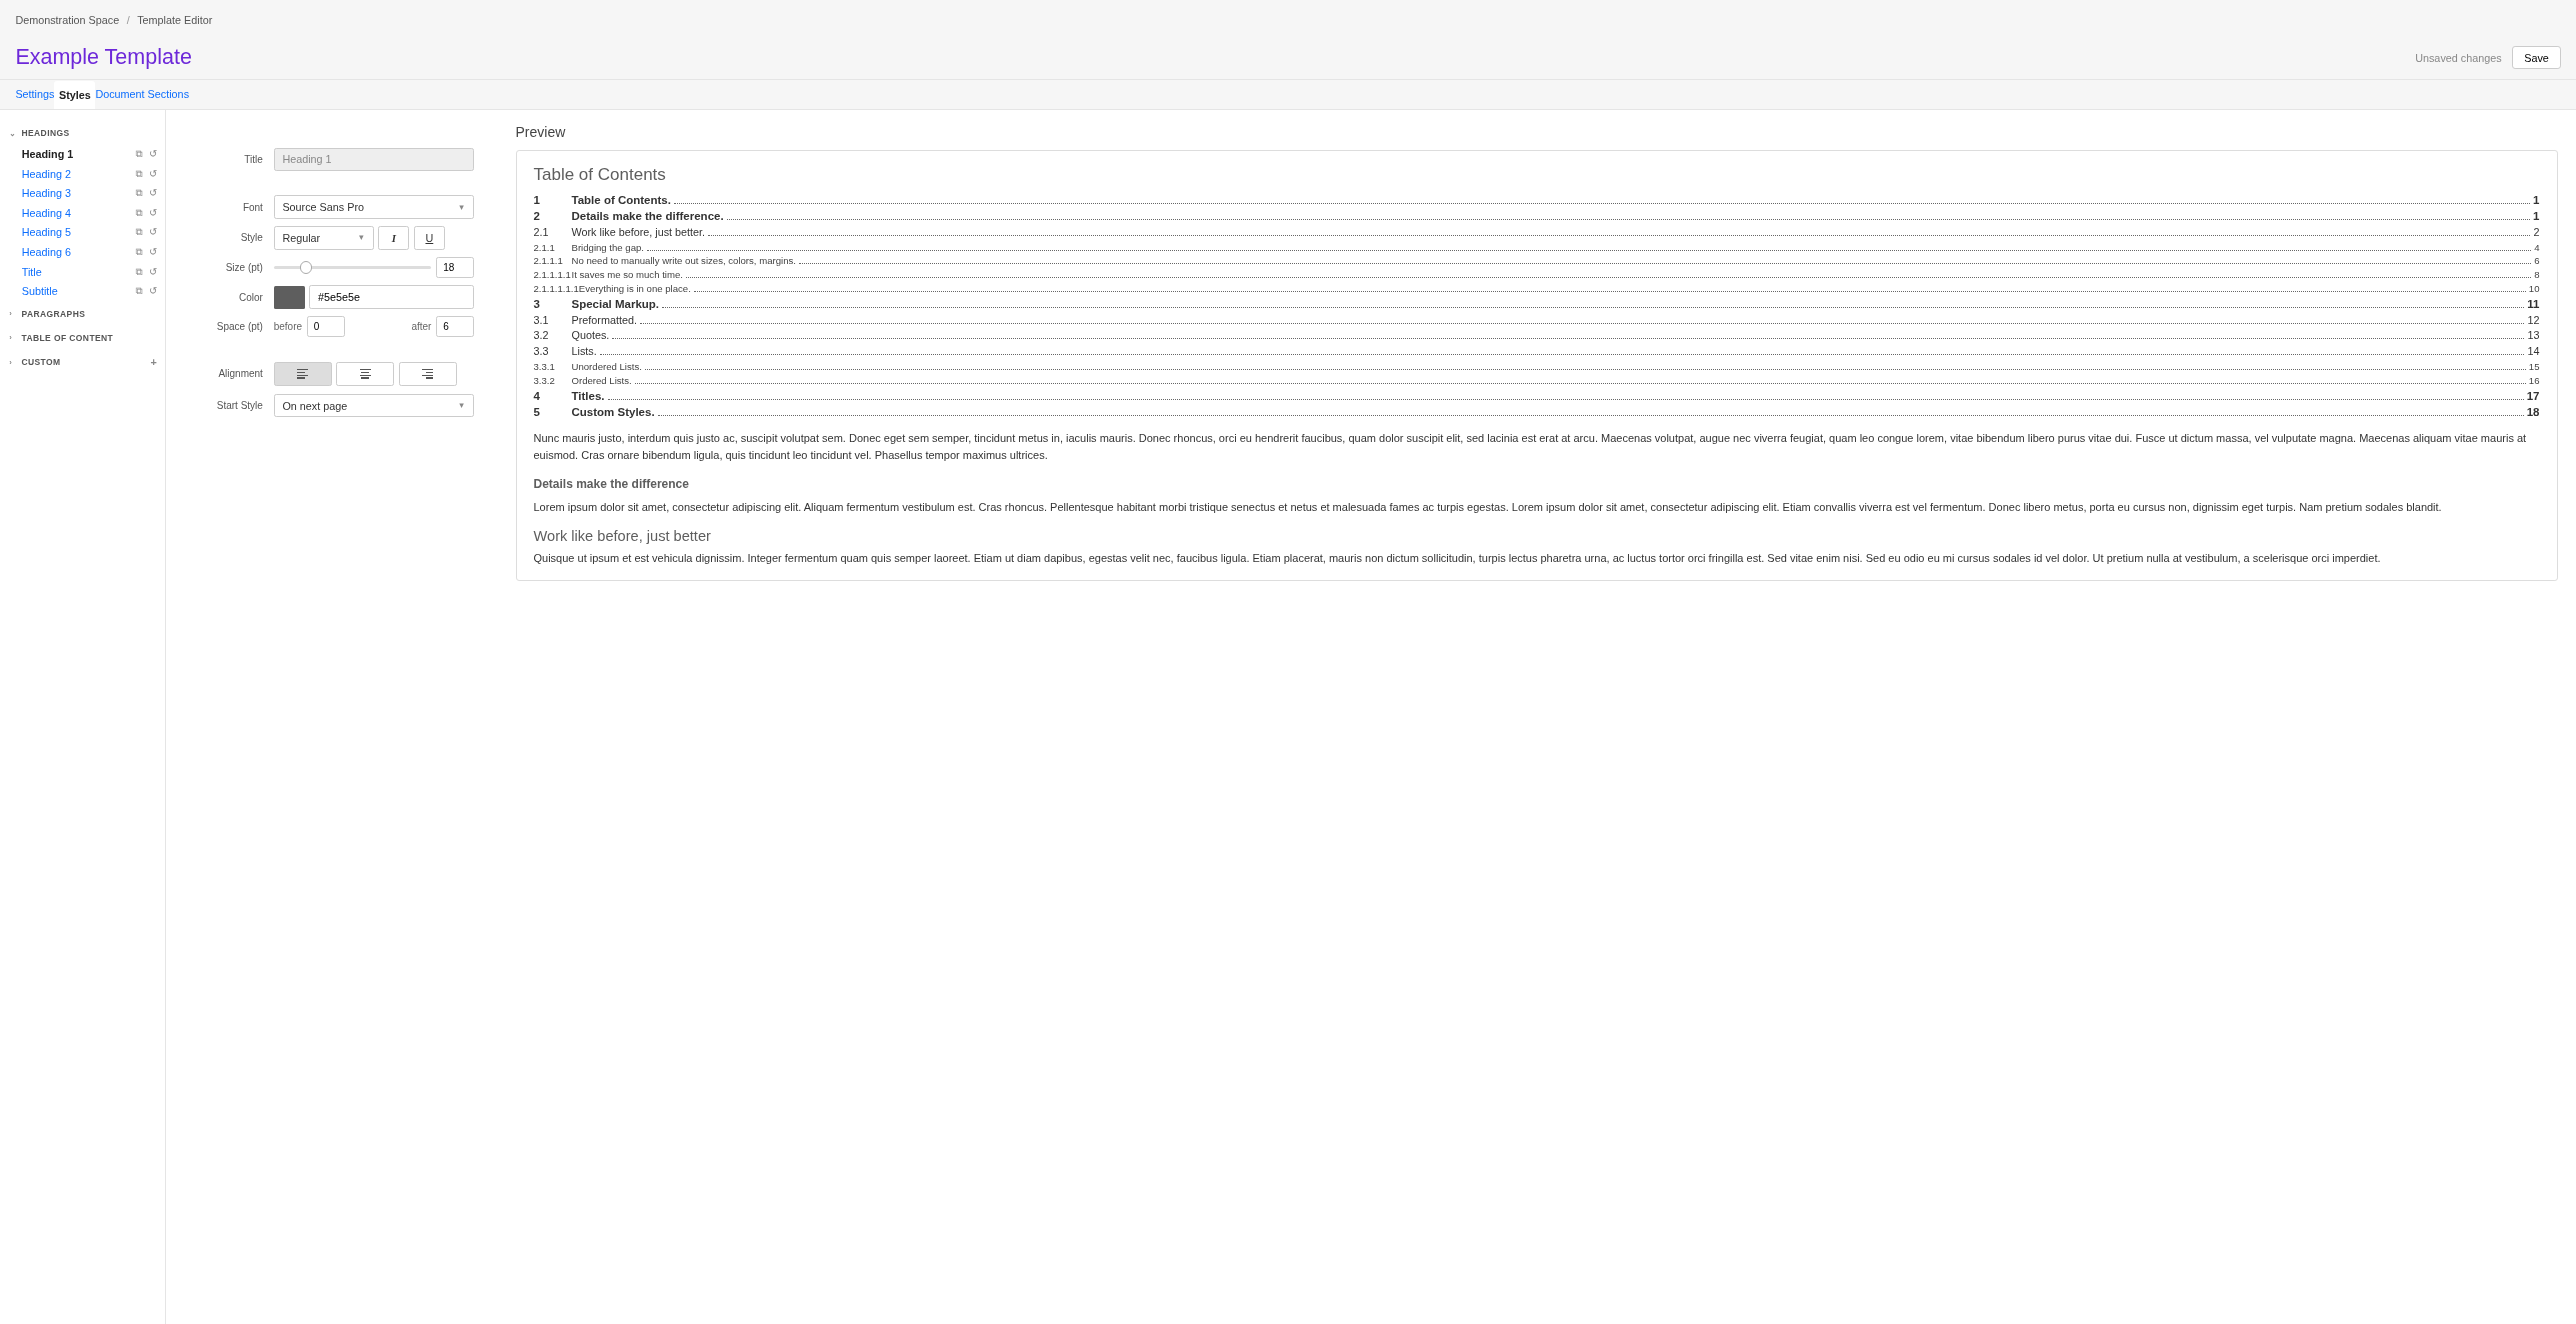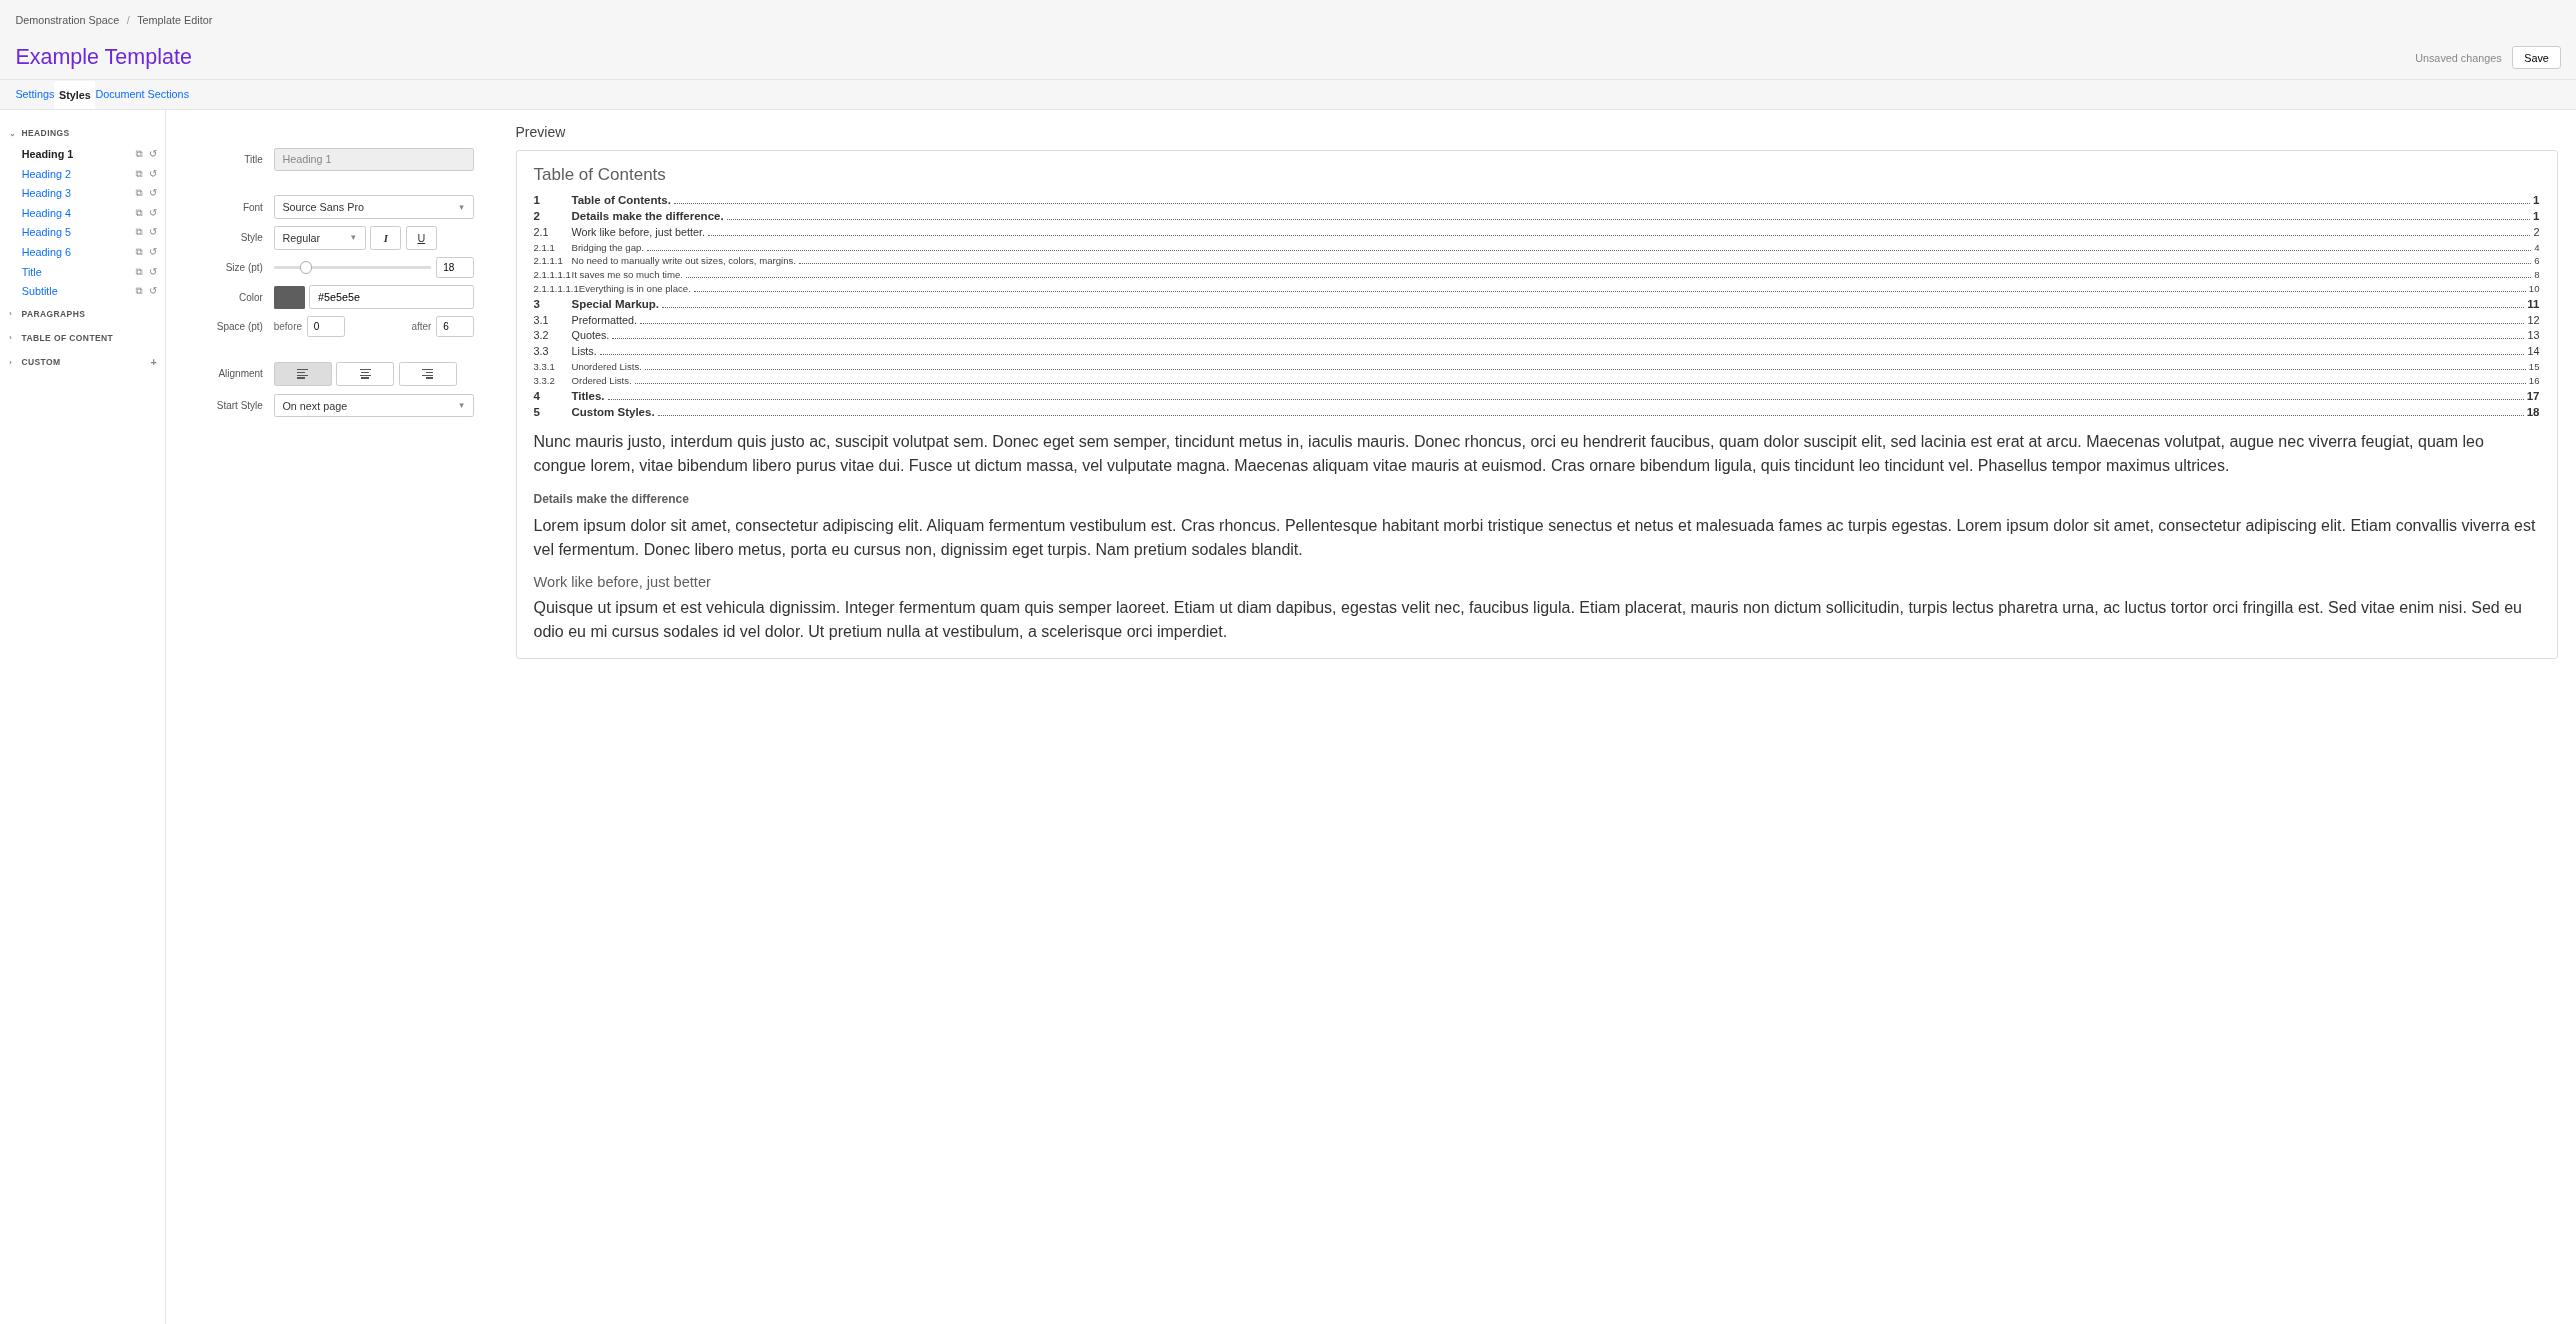--- a/index.html
+++ b/index.html
@@ -54,21 +54,21 @@
 .toc-row { display:flex; align-items:baseline; font-size:10.8px; line-height:1.45;}
 .toc-num { min-width:38px; }
 .toc-text { white-space: nowrap; }
 .toc-dots { flex:1; border-bottom: 1.2px dotted #666; margin: 0 3.1px 2.3px 3.1px; }
 .toc-page { }
 .toc-l0 { font-weight:600; font-size:11.5px;}
 .toc-l1 { font-size:10.8px; }
 .toc-l2, .toc-l3, .toc-l4, .toc-l5 { font-size:9.6px; color:#444;}
 .prev-heading { font-size:12px; color:#5e5e5e; margin: 14px 0 7.7px 0; font-weight:700; font-family:'Segoe UI', sans-serif;}
 .prev-sub { font-size:14.6px; color:#5e5e5e; margin:12.3px 0 6.2px 0;}
-.prev-body { font-size:16px; color:#333; line-height:1.5; font-family: 'Segoe UI', sans-serif;}
+.prev-body { font-size:11px; color:#333; line-height:1.5; font-family: 'Segoe UI', sans-serif;}
 </style>
 </head>
 <body>
 
 <div class="topbar">
   <div class="breadcrumb">
     <span>Demonstration Space</span>
     <span class="sep">/</span>
     <span>Template Editor</span>
   </div>
@@ -180,21 +180,21 @@
       <div class="form-ctrl">
         <div class="select">
           <span>Source Sans Pro</span>
           <span class="caret">▼</span>
         </div>
       </div>
     </div>
     <div class="form-row">
       <div class="form-label">Style</div>
       <div class="form-ctrl">
-        <div class="select" style="width:92px">
+        <div class="select" style="width:100px">
           <span>Regular</span>
           <span class="caret">▼</span>
         </div>
         <div class="small-btn italic">I</div>
         <div class="small-btn underline">U</div>
       </div>
     </div>
     <div class="form-row">
       <div class="form-label">Size (pt)</div>
       <div class="form-ctrl">

